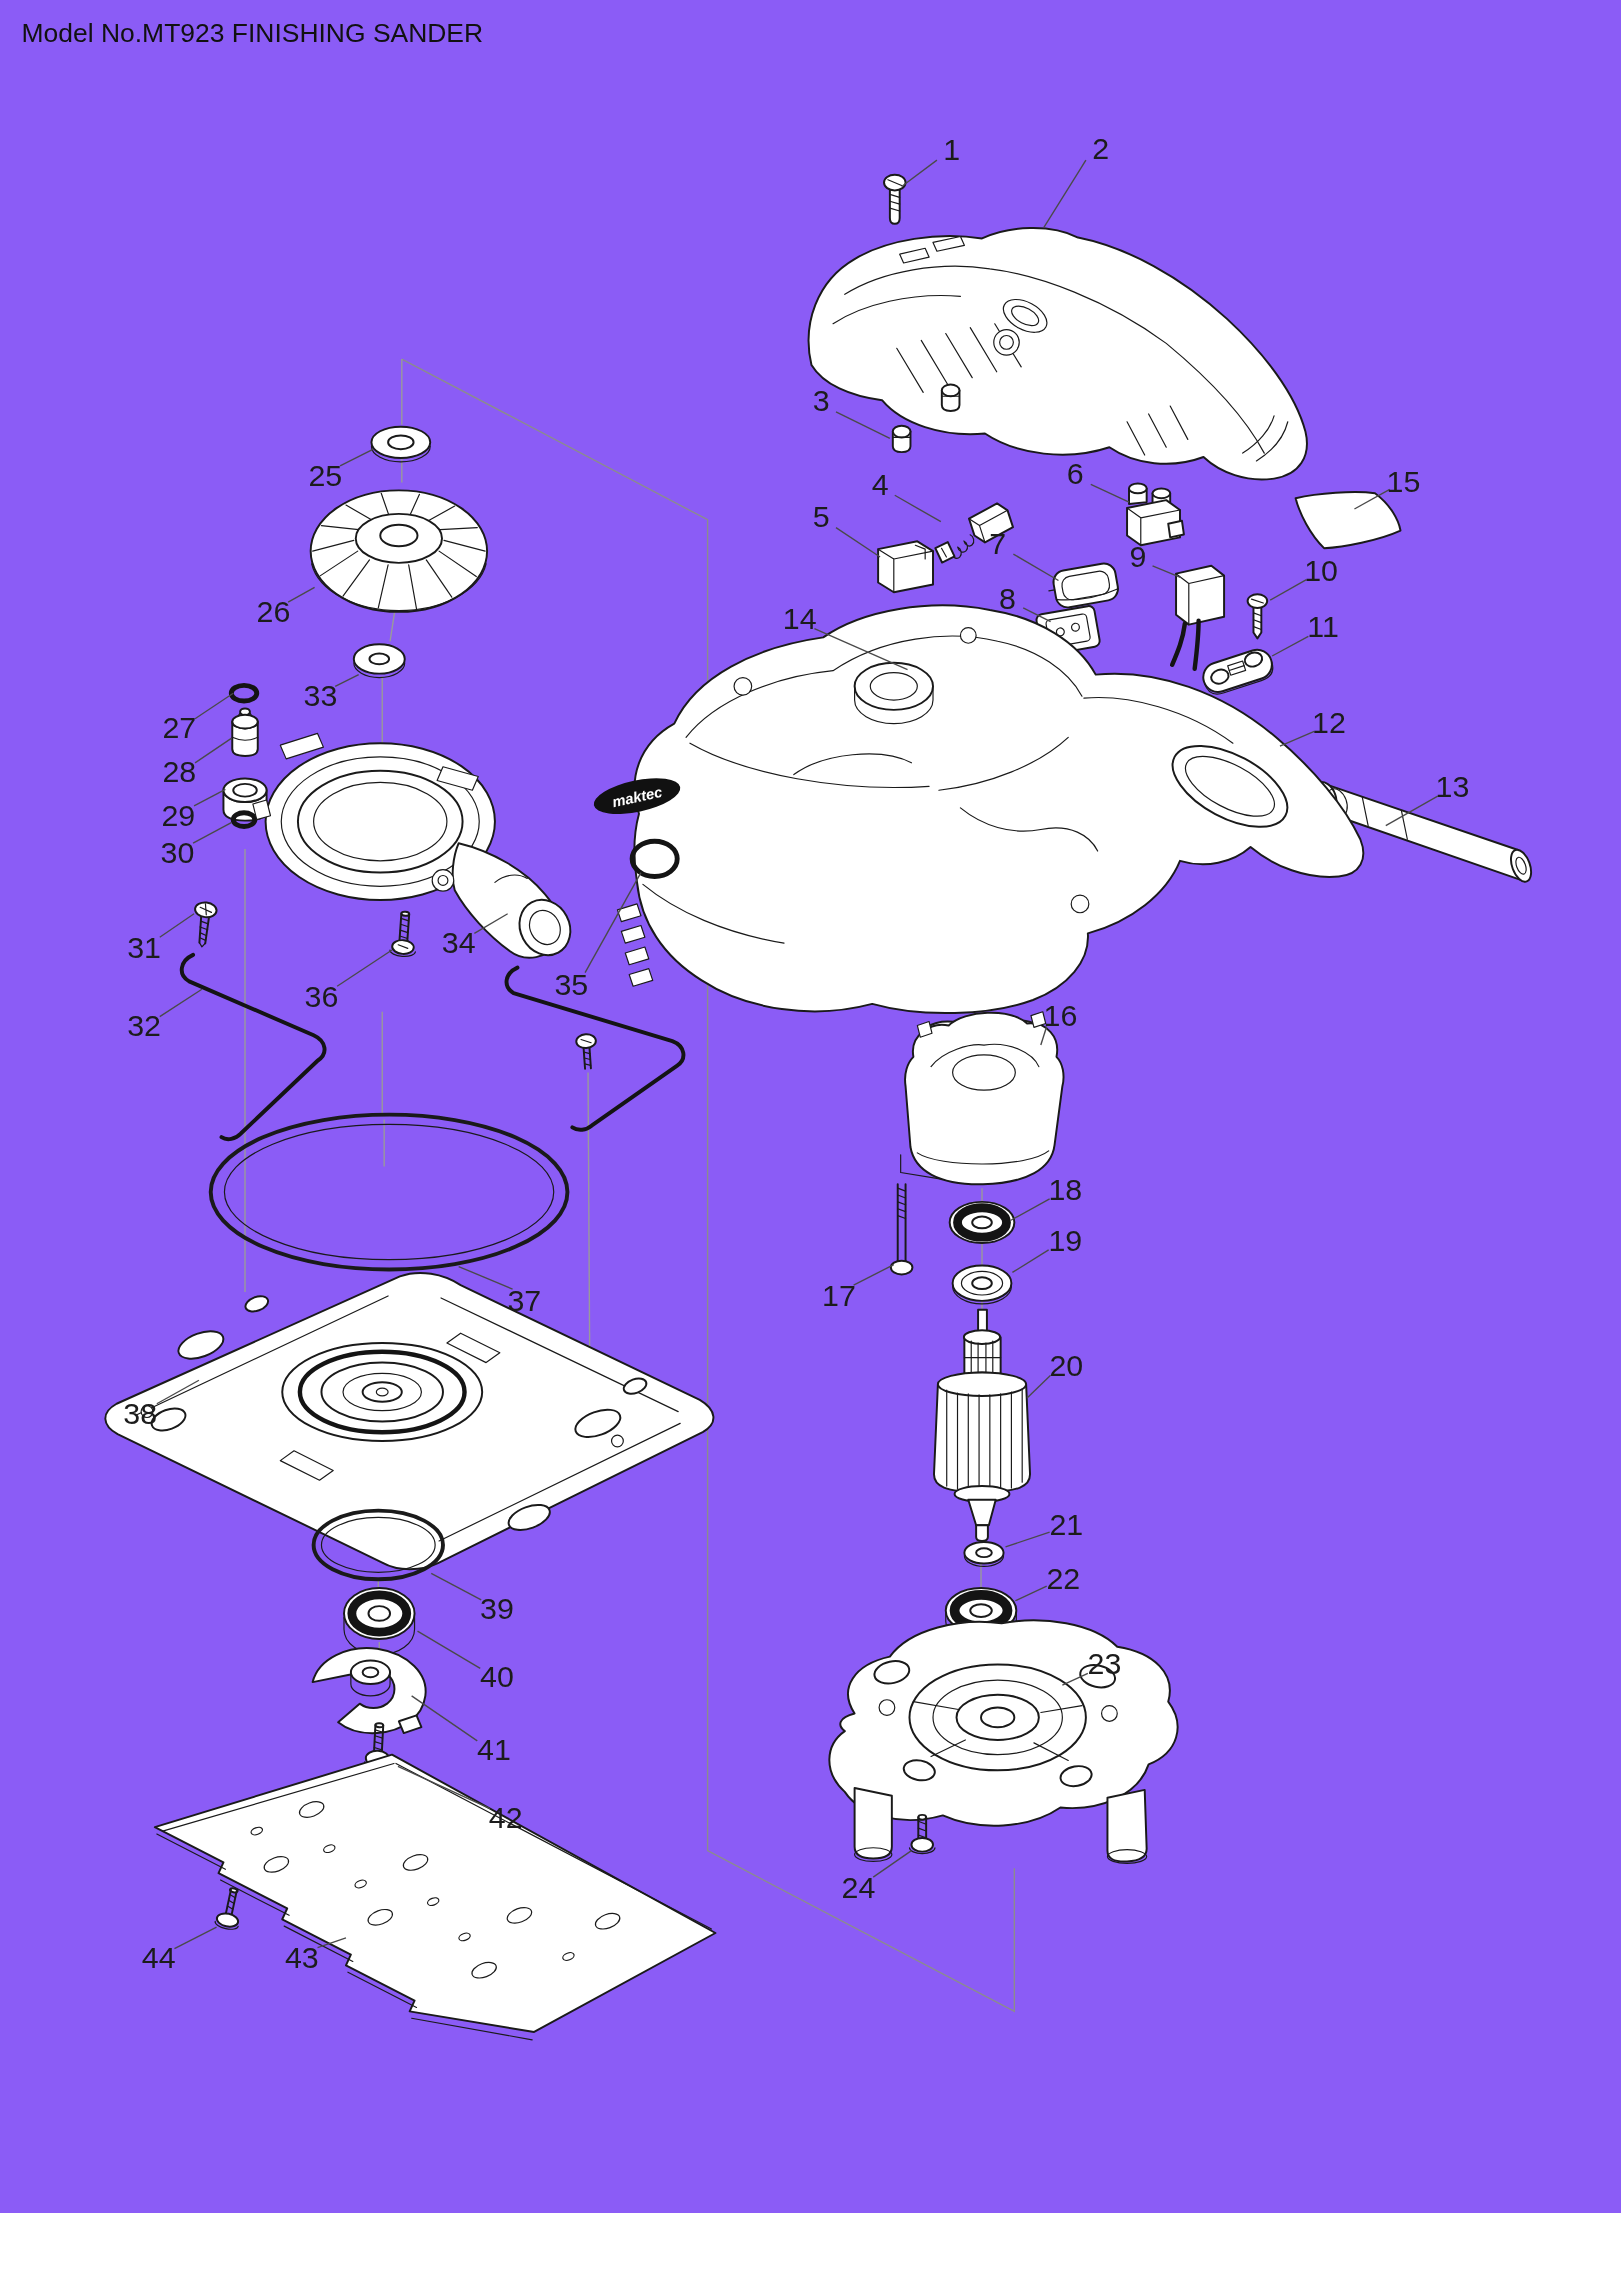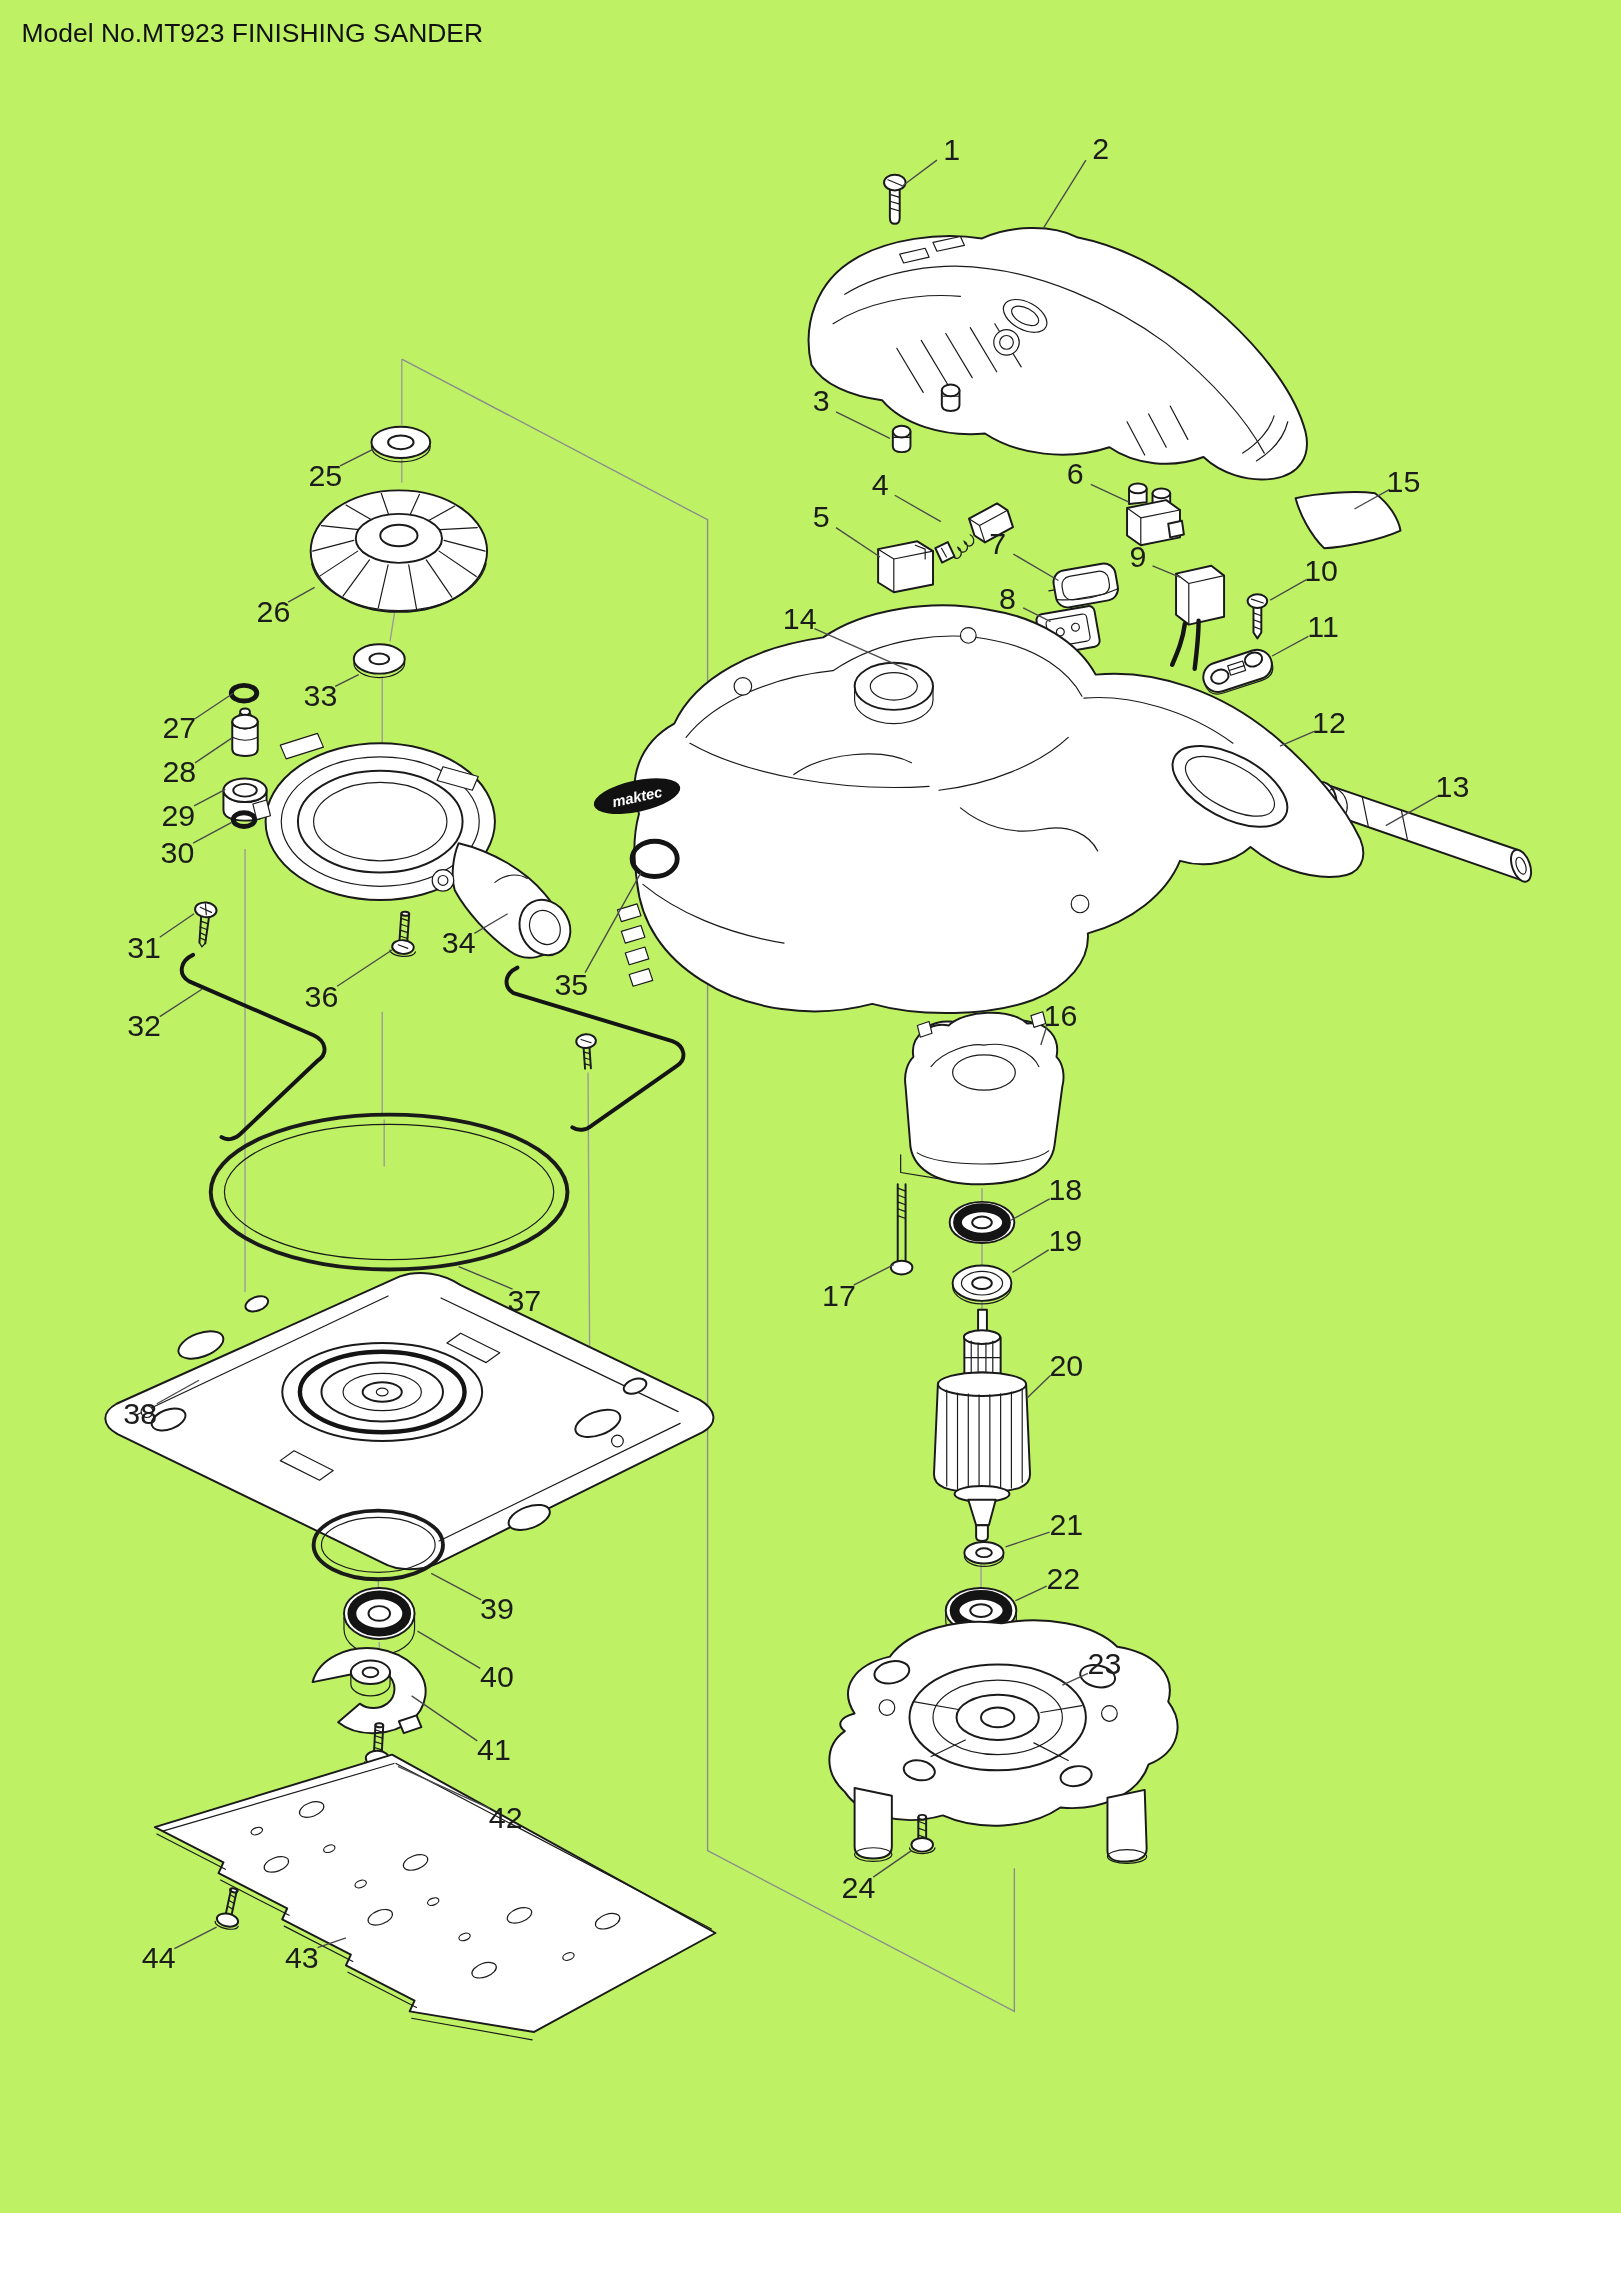--- a/index.html
+++ b/index.html
@@ -1,16 +1,16 @@
 <!DOCTYPE html>
 <html><head>
 <meta charset="utf-8">
 <style>
   html,body{margin:0;padding:0;background:#ffffff;}
-  .page{position:relative;width:1621px;height:2213px;background:#bef264;overflow:hidden;
+  .page{position:relative;width:1621px;height:2213px;background:#8b5cf6;overflow:hidden;
         font-family:"Liberation Sans",sans-serif;}
   svg{position:absolute;left:0;top:0;}
   .ln{stroke:#1a1a1a;stroke-width:2;fill:none;stroke-linecap:round;stroke-linejoin:round;}
   .ln1{stroke:#1a1a1a;stroke-width:1.2;fill:none;stroke-linecap:round;stroke-linejoin:round;}
   .fw{stroke:#1a1a1a;stroke-width:2;fill:#ffffff;stroke-linejoin:round;}
   .fw1{stroke:#1a1a1a;stroke-width:1.2;fill:#ffffff;stroke-linejoin:round;}
   .oring{stroke:#141414;stroke-width:5;fill:none;}
   .ring9{stroke:#141414;stroke-width:9;fill:none;}
   .ring10{stroke:#141414;stroke-width:10;fill:none;}
   .ring4{stroke:#141414;stroke-width:4.5;fill:none;}

